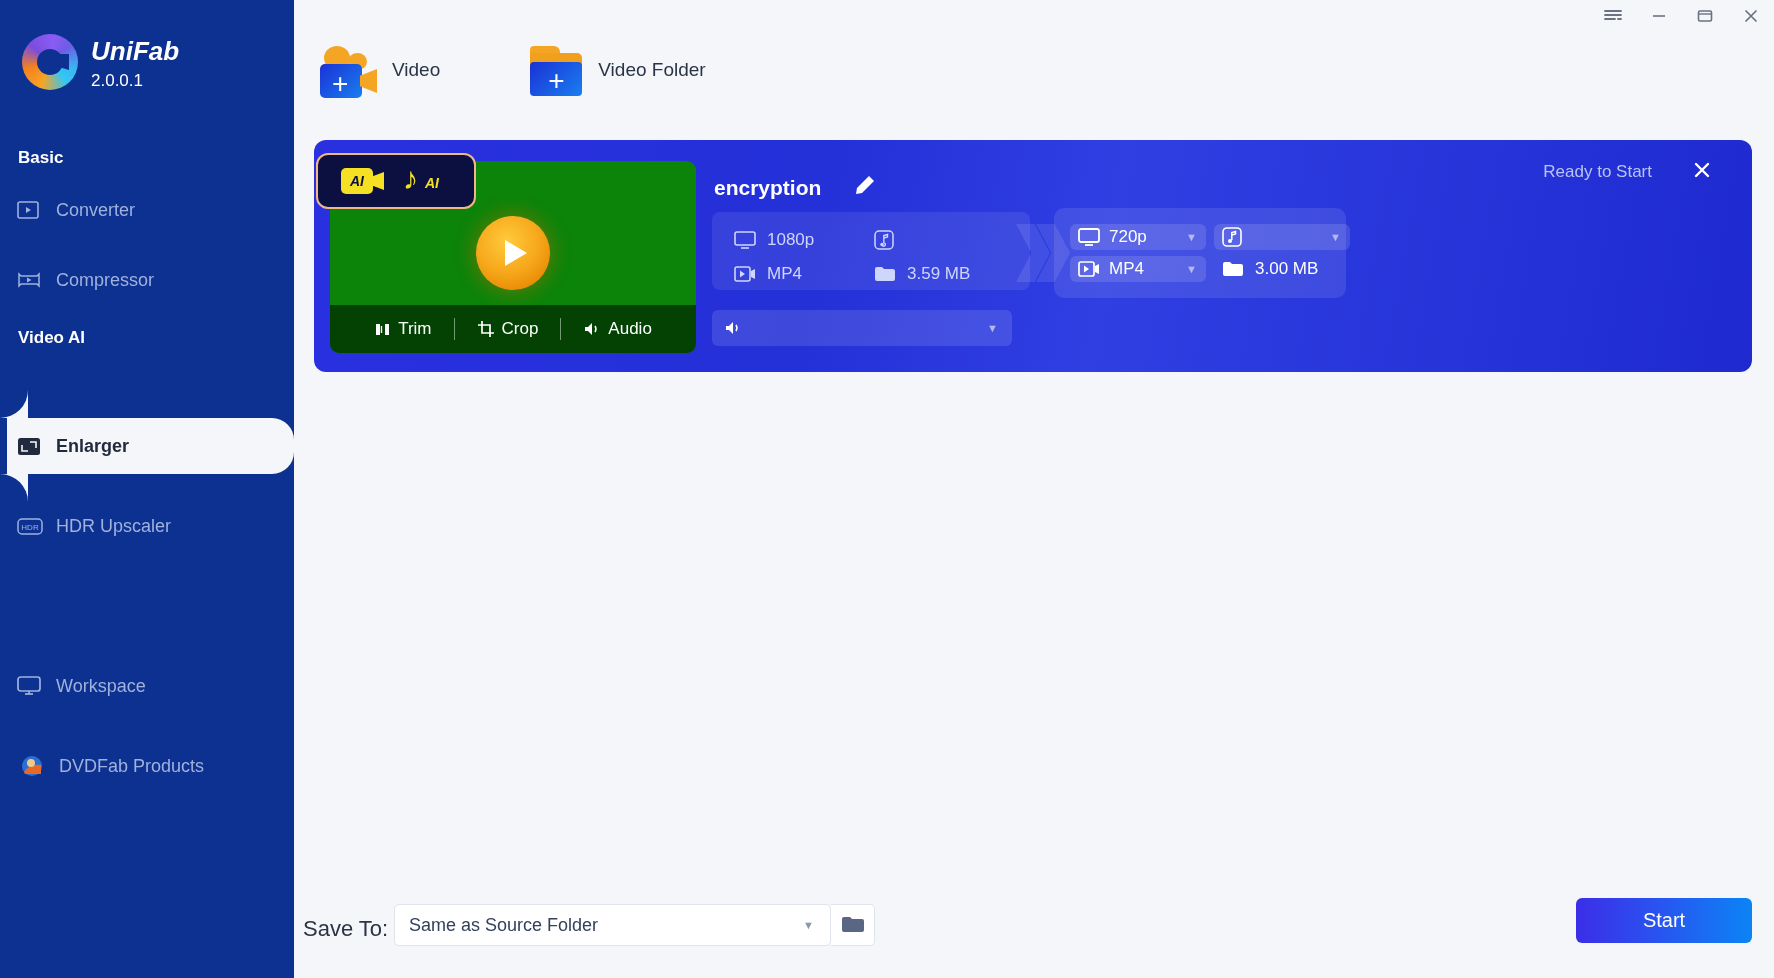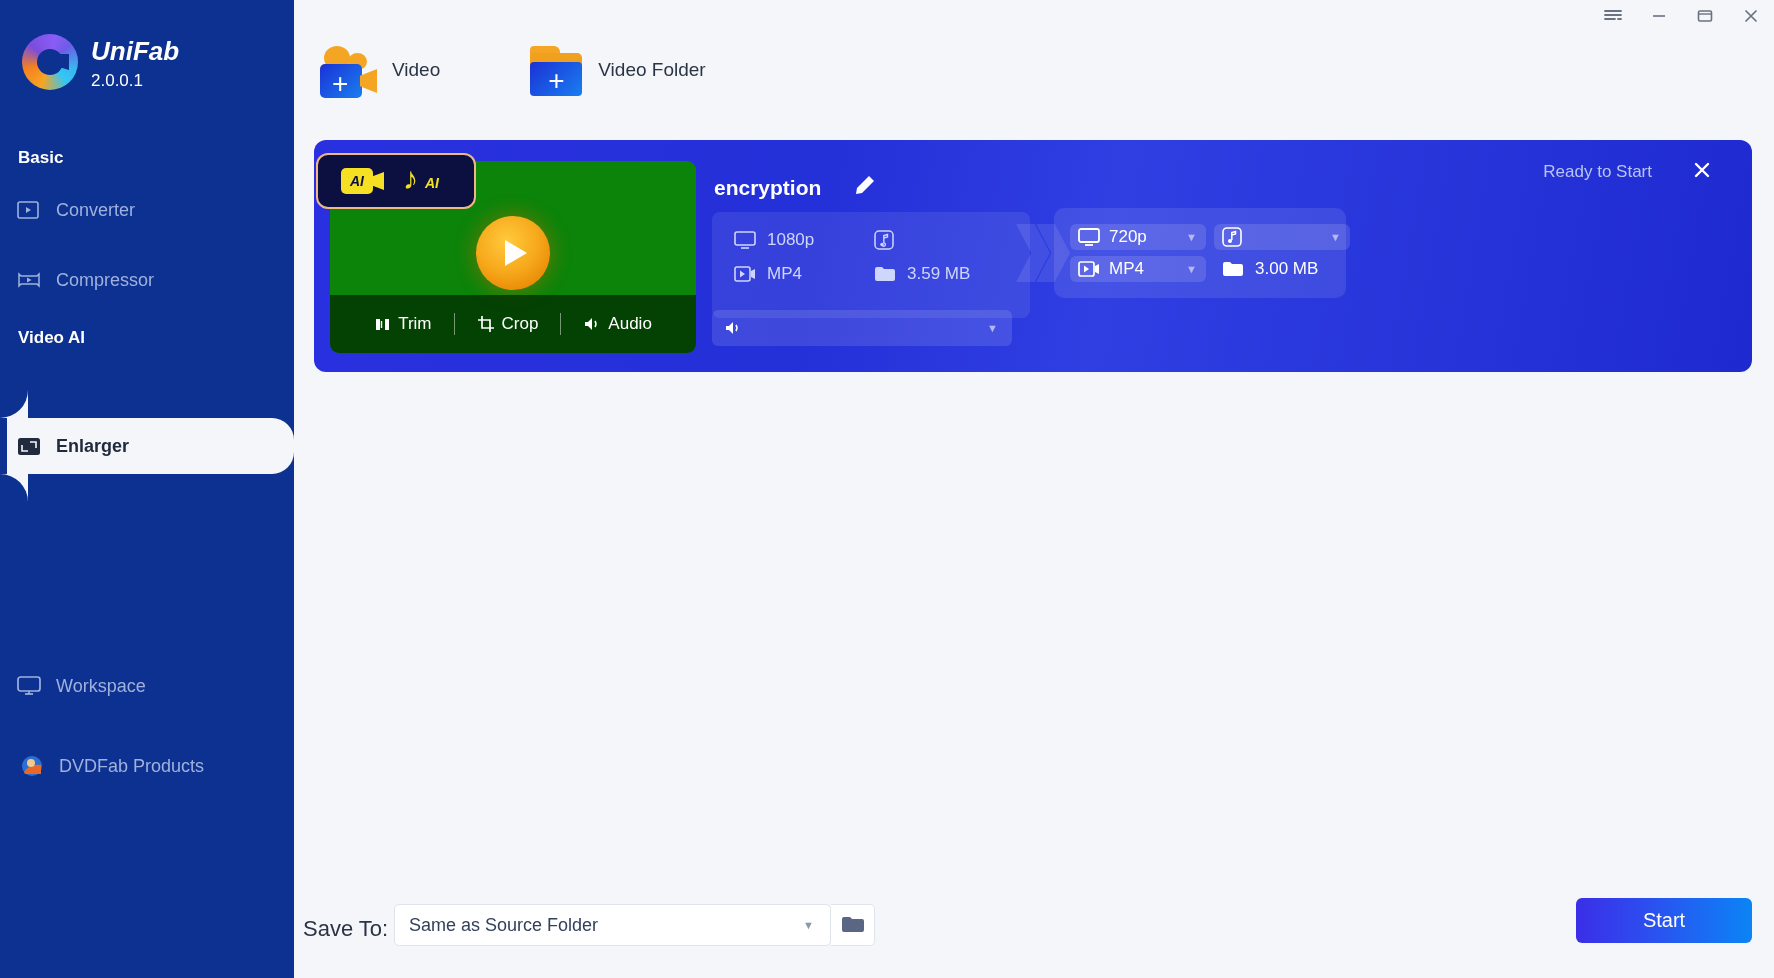--- a/index.html
+++ b/index.html
@@ -184,21 +184,21 @@
     box-shadow: 0 0 16px 6px rgba(180,110,0,.35);
     display:flex; align-items:center; justify-content:center;
   }
   .play .tri {
     width:0; height:0; margin-left:6px;
     border-left: 22px solid #ffffff;
     border-top: 13px solid transparent;
     border-bottom: 13px solid transparent;
   }
   .thumbbar {
-    position:absolute; left:0; right:0; bottom:0; height:58px;
+    position:absolute; left:0; right:0; bottom:0; height:48px;
     background: rgba(0,40,0,.72);
     display:flex; align-items:center; justify-content:center;
     color:#ffffff; font-size:17px;
   }
   .tb-item { display:flex; align-items:center; gap:7px; padding: 0 22px; }
   .tb-sep { width:1px; height:22px; background: rgba(255,255,255,.45); }
 
   .aibadge {
     position: absolute; left: 2px; top: -14px;
     width: 160px; height: 56px;
@@ -226,21 +226,21 @@
   .ai-mus .sub { position:absolute; left:22px; top:9px; font-size:14px; font-weight:bold; font-style: italic; }
 
   .card-title {
     position:absolute; left: 400px; top: 36px;
     font-size: 21px; font-weight: bold; color:#ffffff;
   }
   .edit-ic { position:absolute; left: 540px; top: 34px; color:#ffffff; }
 
   .srcbox {
     position:absolute; left:398px; top: 72px;
-    width: 318px; height: 106px;
+    width: 318px; height: 78px;
     border-radius: 8px;
     background: rgba(255,255,255,.085);
     padding: 11px 0 0 22px;
   }
   .inforow { display:flex; align-items:center; height:34px; }
   .infocell { display:flex; align-items:center; gap:11px; width:140px; color:#cfd6fb; font-size:17px; }
 
   .chev {
     position:absolute; left: 700px; top: 72px;
     width: 60px; height: 82px;
@@ -381,20 +381,29 @@
             <path d="M13 5 L19 5 L19 11" fill="none" stroke="#f4f6fa" stroke-width="1.6"></path>
             <path d="M11 14 L5 14 L5 8" fill="none" stroke="#f4f6fa" stroke-width="1.6"></path>
           </svg>
       </span>
       <span class="lbl">Enlarger</span>
     </div>
     <div class="notch bot" style="top:474px;">
         <i></i>
       </div>
 
+    <div class="nav-item" style="top:498px;">
+      <span class="ic">
+        <svg width="26" height="17" viewBox="0 0 26 17">
+            <rect x="1" y="1" width="24" height="15" rx="4" fill="none" stroke="currentColor" stroke-width="1.5"></rect>
+            <text x="13" y="12" font-size="8" text-anchor="middle" fill="currentColor" font-family="Liberation Sans, sans-serif">HDR</text>
+          </svg>
+      </span>
+      <span class="lbl">HDR Upscaler</span>
+    </div>
 
     <div class="nav-item" style="top:658px;">
       <span class="ic">
         <svg width="24" height="20" viewBox="0 0 24 20">
             <rect x="1" y="1" width="22" height="14" rx="2.5" fill="none" stroke="currentColor" stroke-width="1.7"></rect>
             <path d="M8 18 L16 18" stroke="currentColor" stroke-width="1.7"></path>
             <path d="M12 15 L12 18" stroke="currentColor" stroke-width="1.7"></path>
           </svg>
       </span>
       <span class="lbl">Workspace</span>

